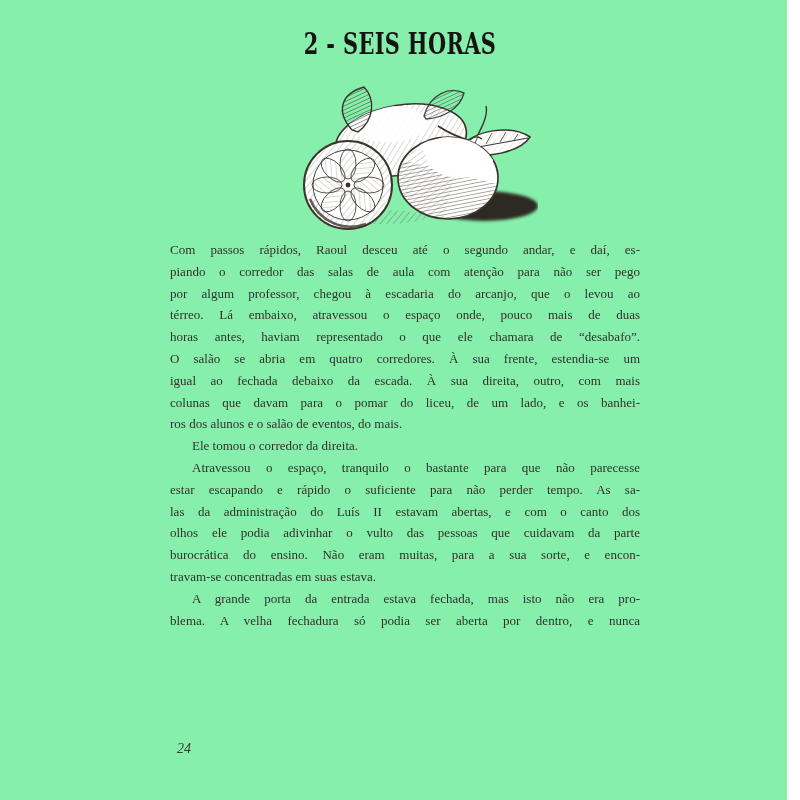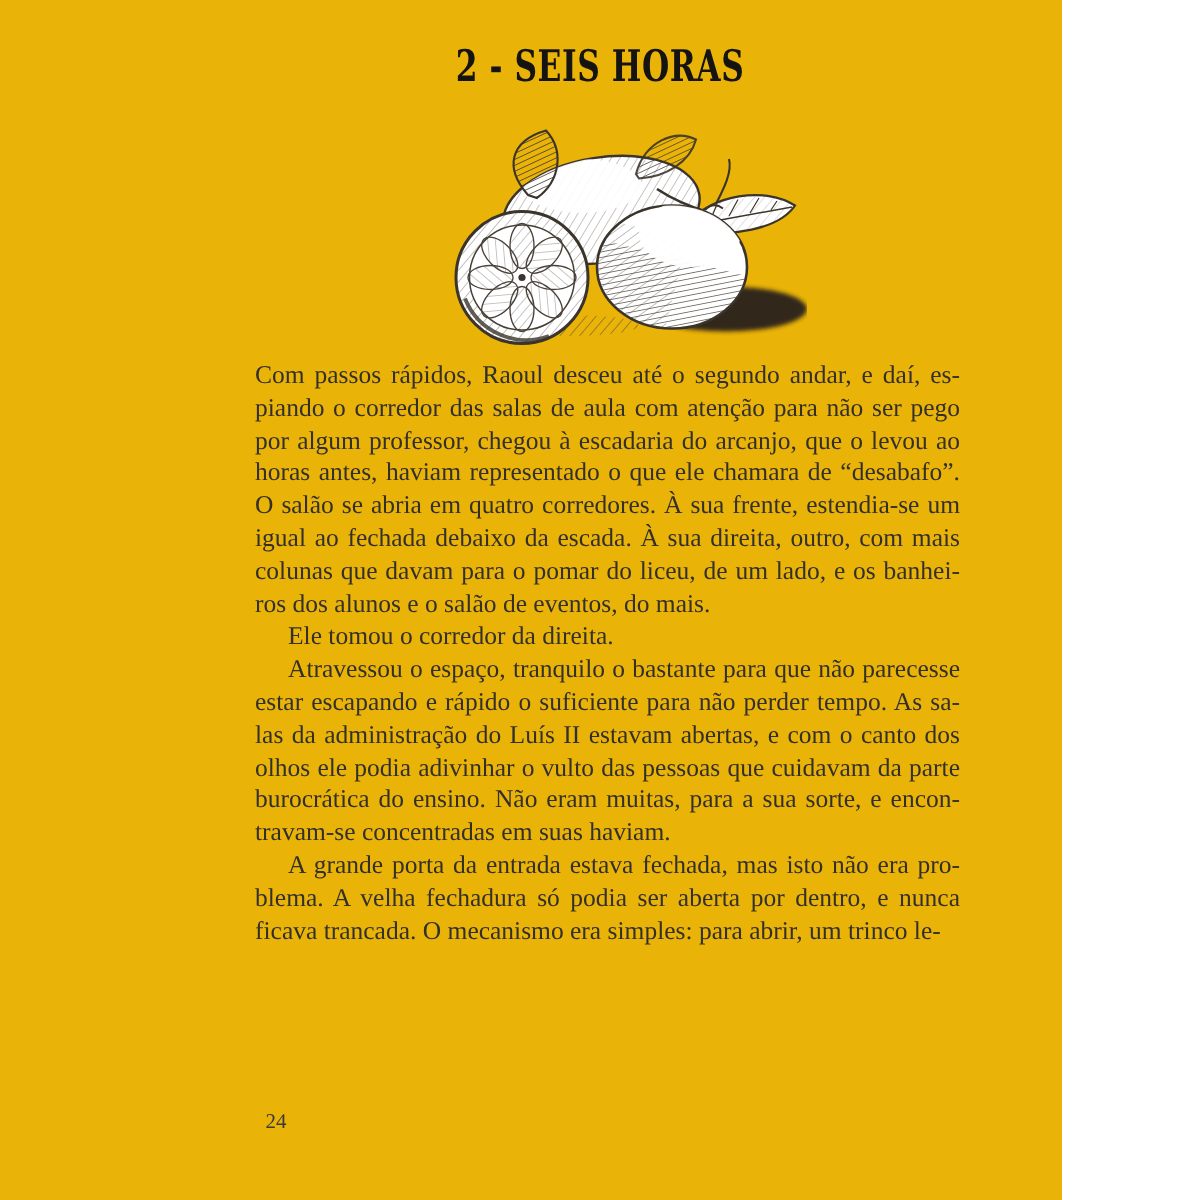--- a/index.html
+++ b/index.html
@@ -2,23 +2,23 @@
 <html><head>
 <meta charset="utf-8">
 <style>
   html, body {
     margin: 0;
     padding: 0;
     background: #ffffff;
   }
   .page {
     position: relative;
-    width: 708px;
+    width: 787px;
     height: 800px;
-    background: #eab308;
+    background: #86efac;
     overflow: hidden;
     font-family: "Liberation Serif", serif;
   }
   .chapter-title {
     position: absolute;
     top: 27px;
     left: 0;
     width: 800px;
     margin: 0;
     text-align: center;
@@ -36,41 +36,42 @@
     left: 288px;
     top: 84px;
     width: 250px;
     height: 150px;
   }
   .body-text {
     position: absolute;
     left: 170px;
     top: 239px;
     width: 470px;
-    font-size: 17px;
+    font-size: 13px;
     color: #33302b;
   }
   .line {
     height: 21.8px;
     line-height: 21.8px;
     text-align: justify;
     text-align-last: justify;
     white-space: nowrap;
   }
   .line.last {
     text-align-last: left;
   }
   .line.indent {
     padding-left: 22px;
   }
   .page-number {
     position: absolute;
     left: 177px;
     top: 741px;
     font-size: 14px;
+    font-style: italic;
     color: #3d3a36;
   }
 </style>
 </head>
 <body>
 
 <div class="page">
 
   <h1 class="chapter-title">2 - SEIS HORAS</h1>
 
@@ -148,32 +149,32 @@
         <circle cx="60" cy="101" r="2.4" fill="#3a342c"></circle>
         <path d="M22,115 A44 44 0 0 0 78,140" fill="none" stroke="#3a342c" stroke-width="2.6" opacity="0.8"></path>
       </g>
     </svg>
   </div>
 
   <div class="body-text" id="body-text">
       <div class="line">Com passos rápidos, Raoul desceu até o segundo andar, e daí, es-</div>
       <div class="line">piando o corredor das salas de aula com atenção para não ser pego</div>
       <div class="line">por algum professor, chegou à escadaria do arcanjo, que o levou ao</div>
+      <div class="line">térreo. Lá embaixo, atravessou o espaço onde, pouco mais de duas</div>
       <div class="line">horas antes, haviam representado o que ele chamara de “desabafo”.</div>
       <div class="line">O salão se abria em quatro corredores. À sua frente, estendia-se um</div>
       <div class="line">igual ao fechada debaixo da escada. À sua direita, outro, com mais</div>
       <div class="line">colunas que davam para o pomar do liceu, de um lado, e os banhei-</div>
       <div class="line last">ros dos alunos e o salão de eventos, do mais.</div>
       <div class="line indent last">Ele tomou o corredor da direita.</div>
       <div class="line indent">Atravessou o espaço, tranquilo o bastante para que não parecesse</div>
       <div class="line">estar escapando e rápido o suficiente para não perder tempo. As sa-</div>
       <div class="line">las da administração do Luís II estavam abertas, e com o canto dos</div>
       <div class="line">olhos ele podia adivinhar o vulto das pessoas que cuidavam da parte</div>
       <div class="line">burocrática do ensino. Não eram muitas, para a sua sorte, e encon-</div>
-      <div class="line last">travam-se concentradas em suas haviam.</div>
+      <div class="line last">travam-se concentradas em suas estava.</div>
       <div class="line indent">A grande porta da entrada estava fechada, mas isto não era pro-</div>
       <div class="line">blema. A velha fechadura só podia ser aberta por dentro, e nunca</div>
-      <div class="line last">ficava trancada. O mecanismo era simples: para abrir, um trinco le-</div>
     </div>
 
   <div class="page-number">24</div>
 
 </div>
 
 </body></html>

